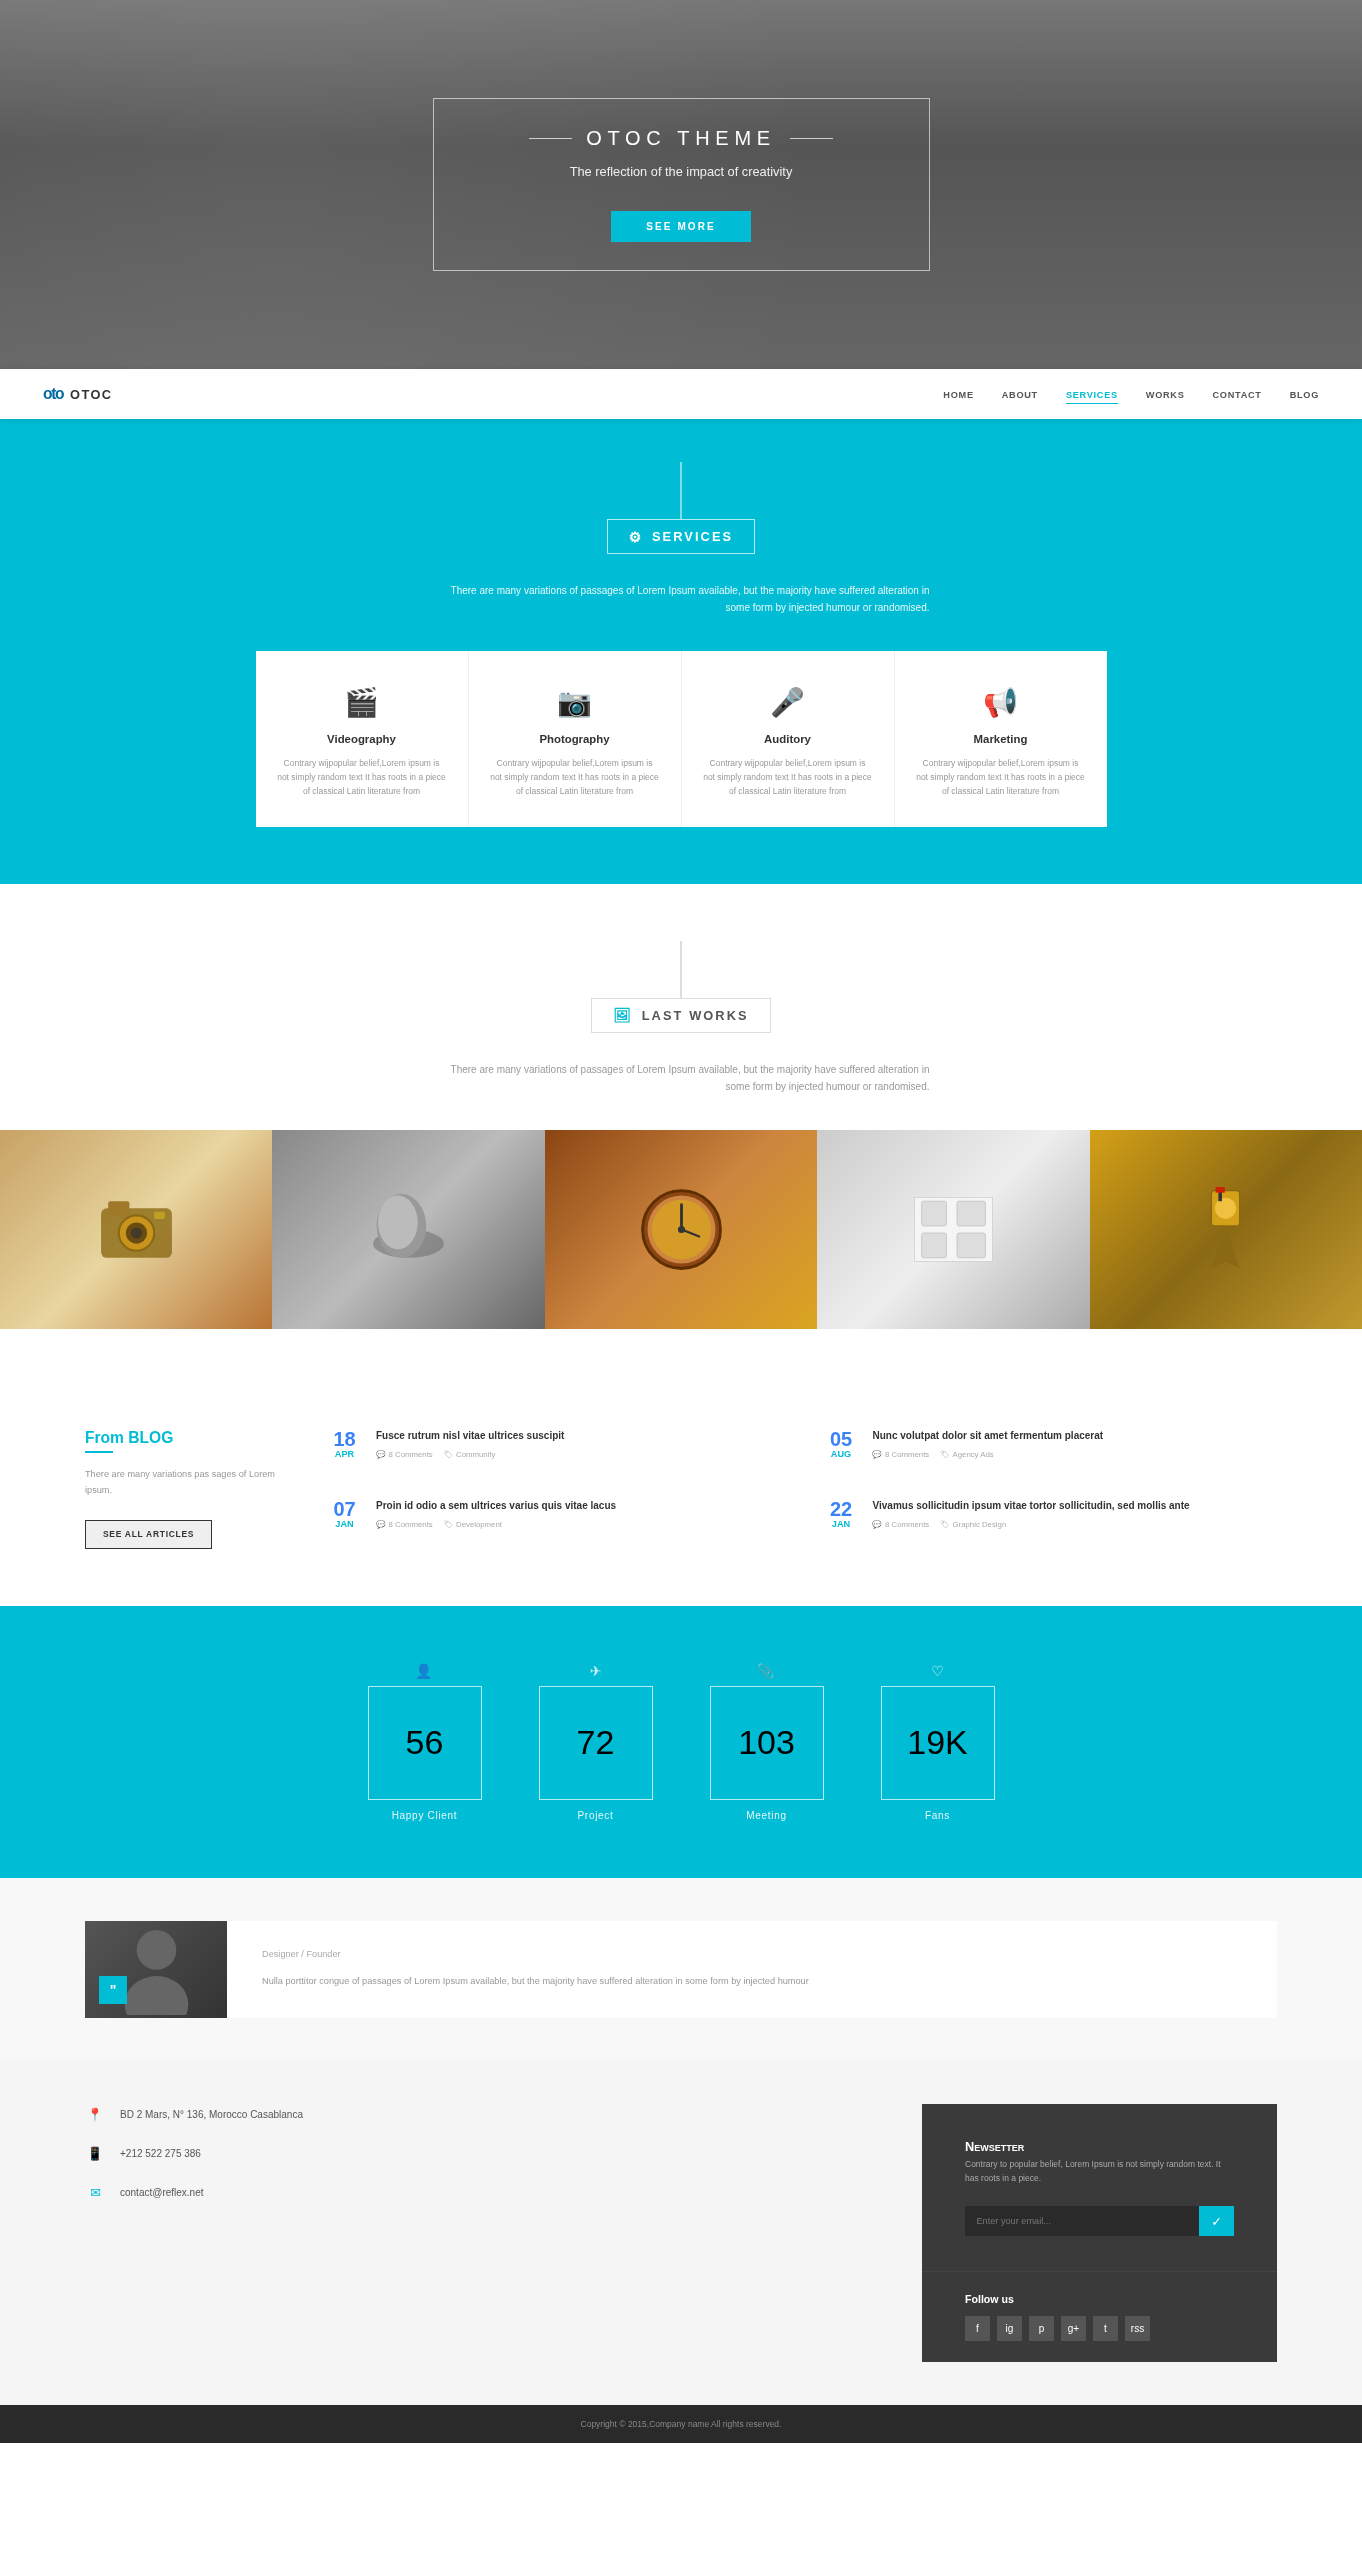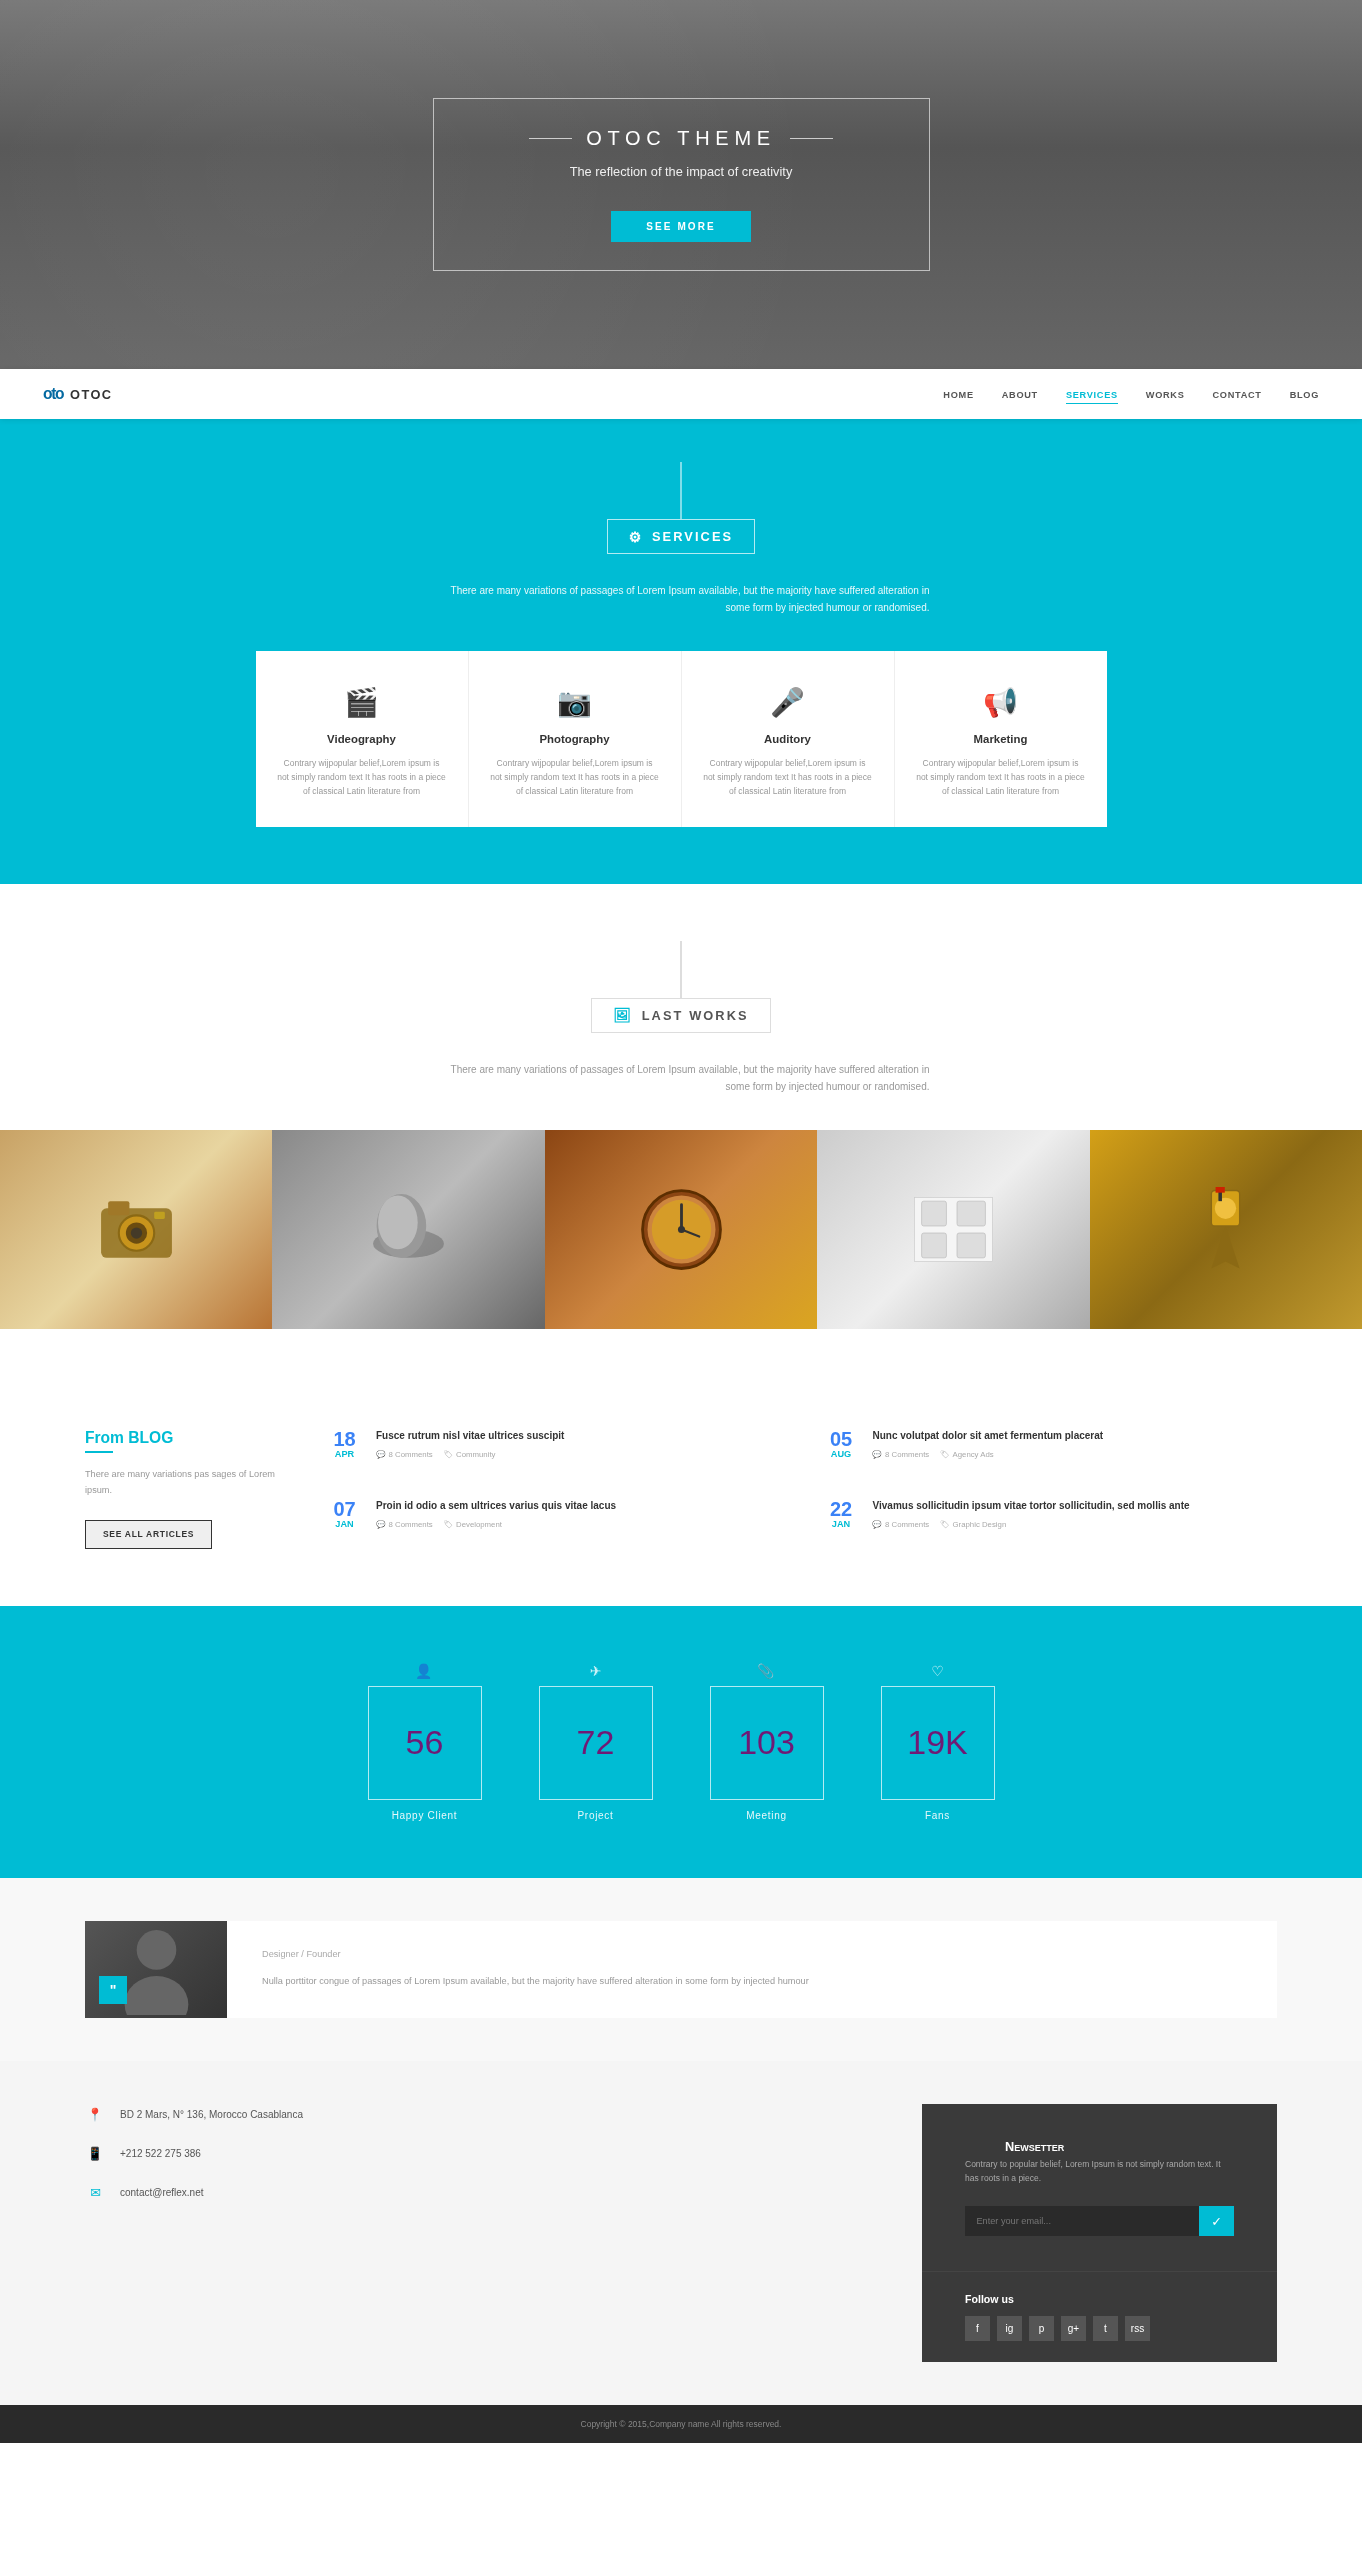--- a/index.html
+++ b/index.html
@@ -341,21 +341,21 @@
       width: 114px;
       height: 114px;
       border: 1.4px solid rgba(255,255,255,0.7);
       display: flex;
       align-items: center;
       justify-content: center;
     }
     .stat-number {
       font-size: 34px;
       font-weight: 300;
-      color: #701a75;
+      color: #000000;
     }
     .stat-label {
       font-size: 10px;
       color: rgba(255,255,255,0.9);
       margin-top: 10.6px;
       letter-spacing: 0.7px;
     }
 
     
     .testimonial-section {
@@ -454,21 +454,20 @@
       padding: 35px 43px;
       flex: 1;
       min-width: 284px;
     }
     .newsletter-title {
       font-size: 12.8px;
       font-weight: 700;
       color: #fff;
       margin-bottom: 4.3px;
       font-variant: small-caps;
-      margin-left: 40px;
     }
     .newsletter-desc {
       font-size: 8.5px;
       color: #aaa;
       line-height: 1.6;
       margin-bottom: 21px;
     }
     .newsletter-form {
       position: relative;
     }

